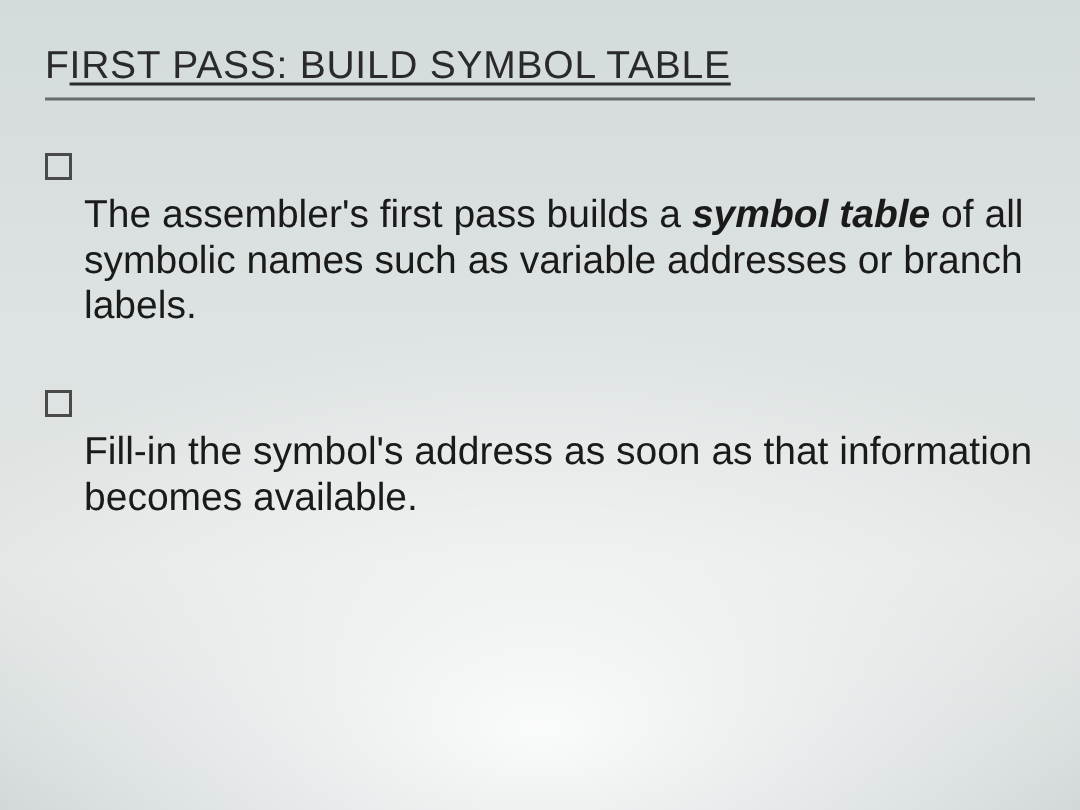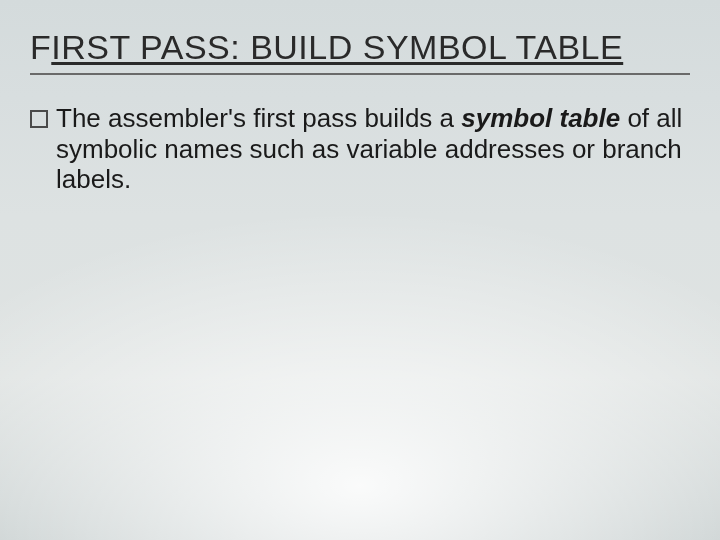--- a/index.html
+++ b/index.html
@@ -15,21 +15,21 @@
     width: 720px;
     height: 540px;
     box-sizing: border-box;
     padding: 28px 30px 30px 30px;
     background:
       radial-gradient(ellipse 900px 500px at 50% 90%, rgba(255,255,255,0.9) 0%, rgba(255,255,255,0.0) 55%),
       linear-gradient(180deg, #d4dbdc 0%, #d8dedf 18%, #dde2e2 40%, #dfe3e2 70%, #c5cdcd 100%);
     position: relative;
   }
   .title {
-    font-size: 34px;
+    font-size: 26px;
     font-weight: 400;
     letter-spacing: 0.5px;
     color: #2a2a2a;
     padding-bottom: 4px;
   }
   .title-underline {
     height: 2px;
     background: #6a6a6a;
     width: 100%;
     margin-top: 2px;
@@ -46,21 +46,21 @@
     line-height: 1.18;
   }
   .marker {
     width: 14px;
     height: 14px;
     border: 2px solid #4a4a4a;
     margin-top: 7px;
     margin-right: 8px;
     flex: 0 0 auto;
   }
-  .text { flex: 1 1 auto; }
+  .text { flex: 1 1 auto; margin-top: 32px; }
   .em-bi { font-weight: bold; font-style: italic; }
 </style>
 </head>
 <body>
 
 <div class="slide">
 
   <div class="title">
     <span>F</span><span class="u">IRST PASS: BUILD SYMBOL TABLE</span>
   </div>
@@ -69,16 +69,22 @@
   <div class="body">
 
     <div class="bullet">
       <div class="marker"></div>
       <div class="text">
         <span>The</span><span> assembler's first pass builds a </span><span class="em-bi">symbol table</span><span> of all symbolic names such as variable addresses or branch labels.</span>
       </div>
     </div>
 
 
+    <div class="bullet">
+      <div class="marker"></div>
+      <div class="text">
+        <span>Fill-in</span><span> the symbol's address as soon as that information becomes available.</span><span class="em-bi"></span><span></span>
+      </div>
+    </div>
 
   </div>
 
 </div>
 
 </body></html>

